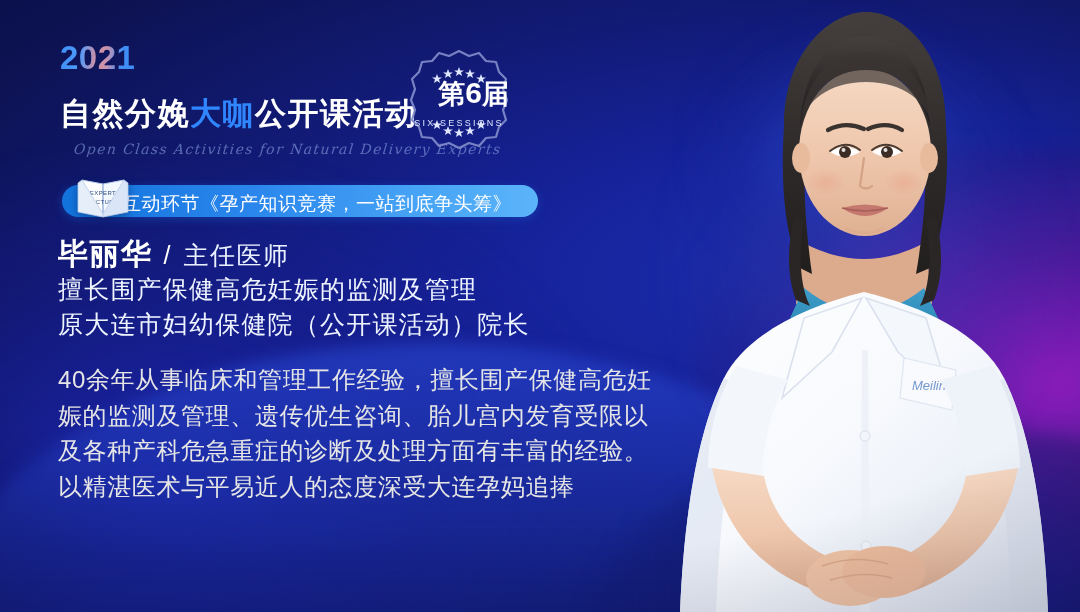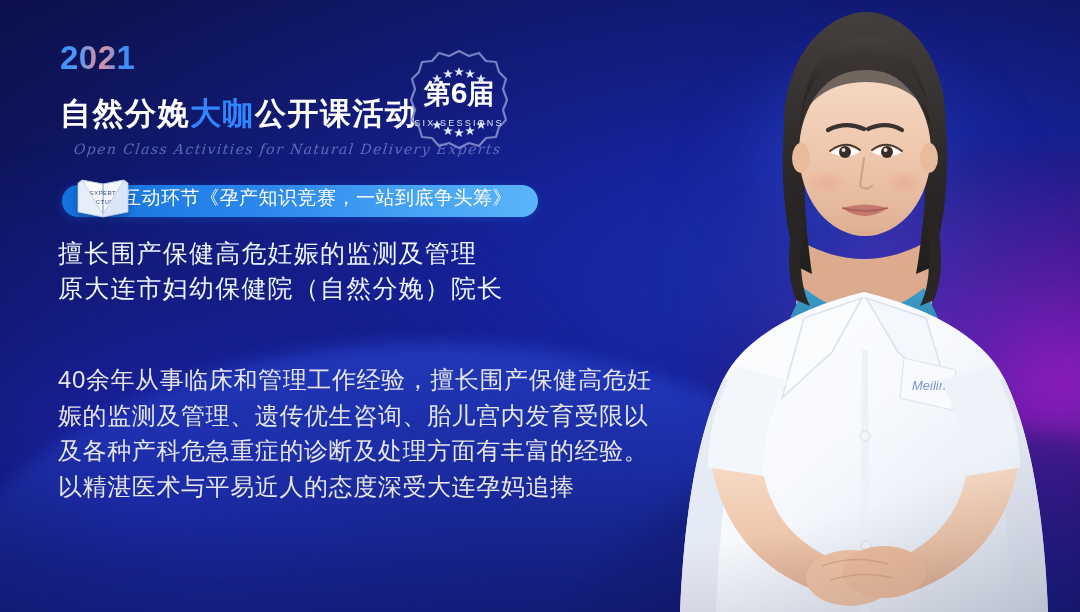--- a/index.html
+++ b/index.html
@@ -87,34 +87,34 @@
     font-family:"DejaVu Serif","Liberation Serif",serif;
     font-style:italic;font-size:14px;letter-spacing:1.4px;
     color:rgba(150,175,235,.55);
     transform:skewX(-6deg);
   }
 
   
   #badge{position:absolute;left:409px;top:48px;width:100px;height:104px;}
   #badge svg{display:block;}
   .badge-cn{
-    position:absolute;left:0;right:0;top:30px;text-align:center;
+    position:absolute;left:0;right:0;top:30px;text-align:right;
     font-size:27px;font-weight:bold;color:#ffffff;letter-spacing:0;
     line-height:1;
   }
   .badge-cn .num{font-size:30px;}
   .badge-en{
     position:absolute;left:0;right:0;top:64px;text-align:center;
     font-size:9px;color:#dce6ff;letter-spacing:2.2px;line-height:1;margin-top:7px;
   }
 
   
   #pill-wrap{position:absolute;left:62px;top:184px;height:34px;display:flex;align-items:center;}
   .pill{
-    height:32px;border-radius:17px;display:flex;align-items:flex-start;
+    height:32px;border-radius:17px;display:flex;align-items:flex-end;
     padding:0 26px 0 60px;
     background:linear-gradient(90deg,#1273dd 0%,#2a86ec 40%,#49a6f6 78%,#5cb4f9 100%);
     box-shadow:0 2px 10px rgba(20,90,200,.45);
   }
   .pill-text{
     font-size:19px;color:#ffffff;letter-spacing:.5px;white-space:nowrap;
     font-weight:500;
   }
   #book-icon{
     position:absolute;left:14px;top:-8px;width:54px;height:42px;
@@ -307,21 +307,26 @@
       <path d="M27 8 L48 4 L48 34 L27 38 Z" fill="#f4f8ff" stroke="#b9ccea" stroke-width="1"></path>
       <path d="M27 8 L27 38" stroke="#9fb6da" stroke-width="1.2"></path>
       <text x="27" y="19" text-anchor="middle" font-family="Liberation Sans, sans-serif" font-size="6" fill="#2b4d82" letter-spacing=".4">EXPERT</text>
       <text x="27" y="28" text-anchor="middle" font-family="Liberation Sans, sans-serif" font-size="6" fill="#2b4d82" letter-spacing=".4">LECTURE</text>
       <path d="M6 4 L2 7 L2 36 L27 41 L27 38 Z" fill="#e6eefa" stroke="#b9ccea" stroke-width=".8"></path>
       <path d="M48 4 L52 7 L52 36 L27 41 L27 38 Z" fill="#dae6f7" stroke="#b9ccea" stroke-width=".8"></path>
     </svg>
   </div>
 
   <div id="info">
+    <div class="name-row">
+      <span class="dname">毕丽华</span>
+      <span class="slash">/</span>
+      <span class="dtitle">主任医师</span>
+    </div>
     <div class="info-line">擅长围产保健高危妊娠的监测及管理</div>
-    <div class="info-line">原大连市妇幼保健院（自然分娩）院长</div>
+    <div class="info-line">原大连市妇幼保健院（公开课活动）院长</div>
   </div>
 
   <div id="bio">
     <p>40余年从事临床和管理工作经验，擅长围产保健高危妊娠的监测及管理、遗传优生咨询、胎儿宫内发育受限以及各种产科危急重症的诊断及处理方面有丰富的经验。以精湛医术与平易近人的态度深受大连孕妈追捧</p>
   </div>
 
 </div>
 
 </body></html>

